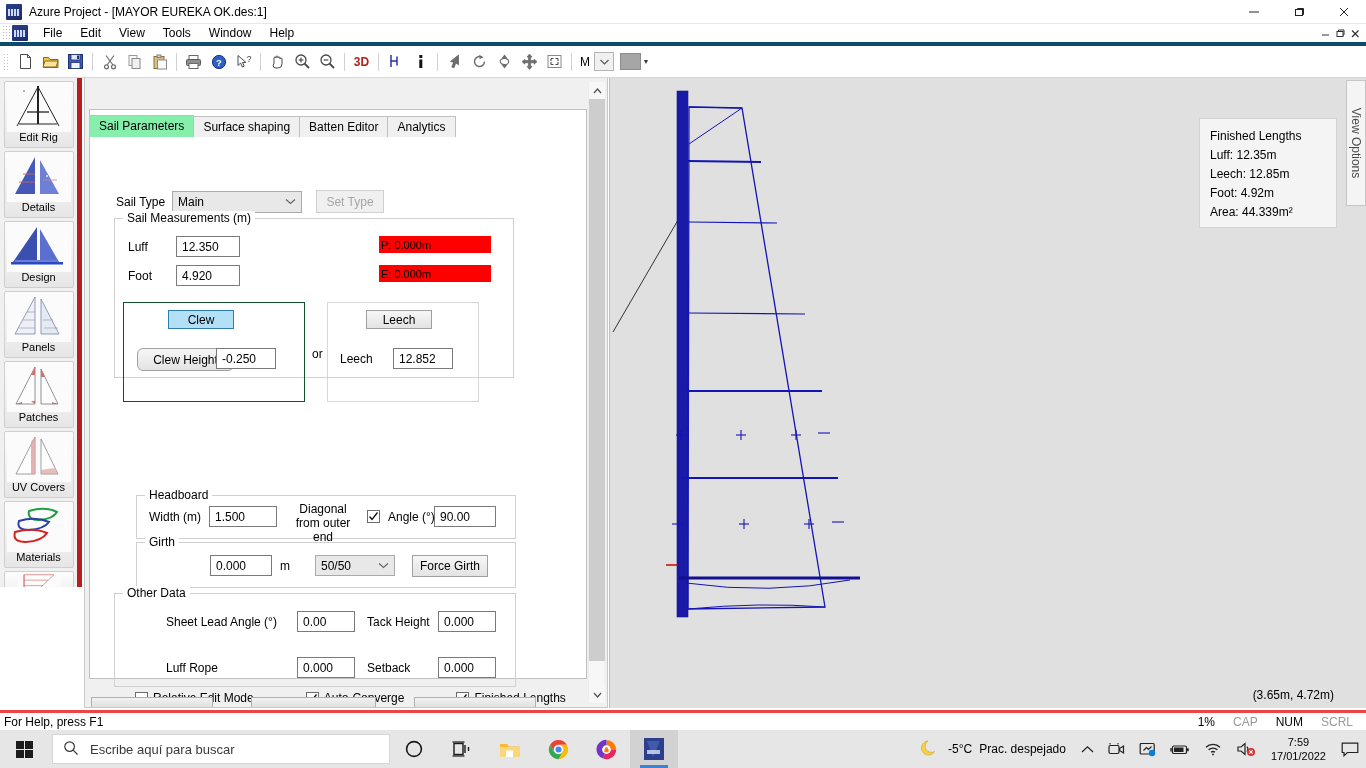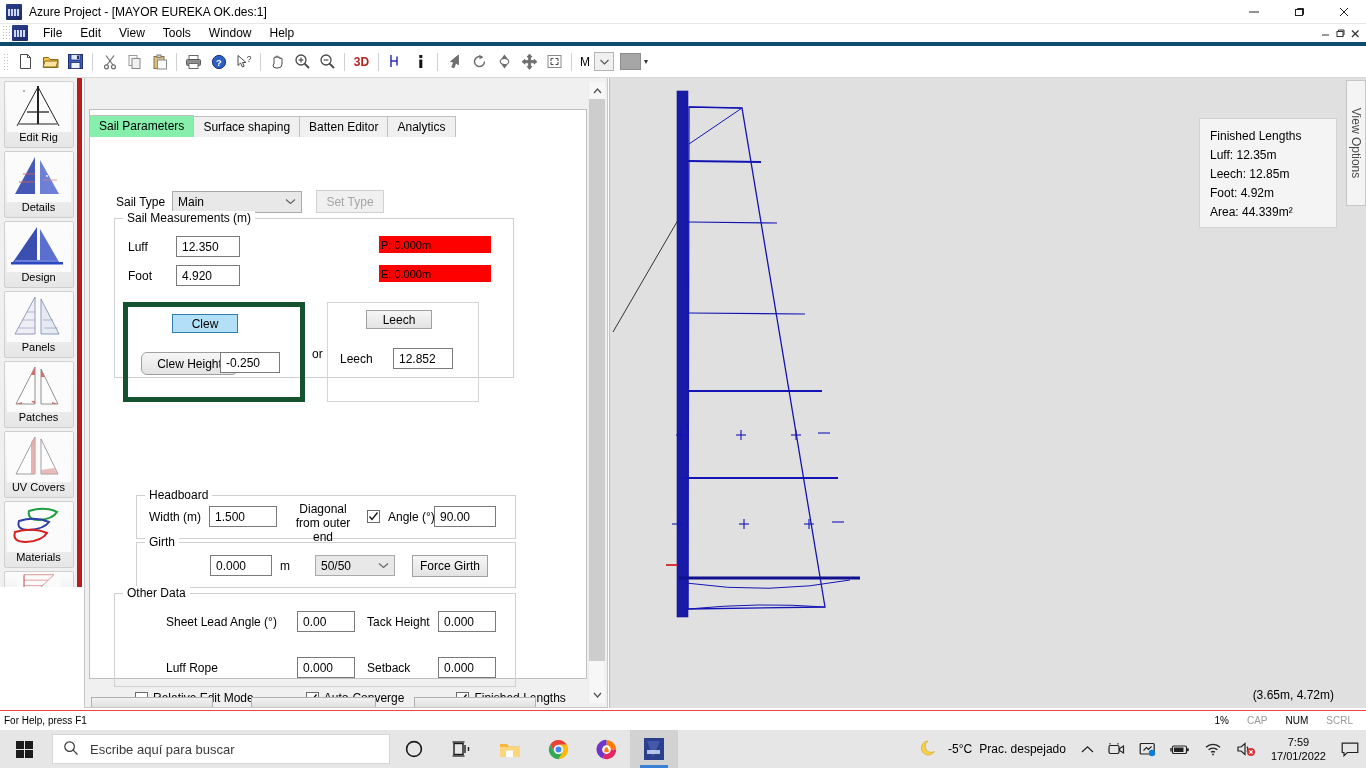--- a/index.html
+++ b/index.html
@@ -176,22 +176,22 @@
     background:#f4f4f4; border:1px solid #d2d2d2; padding:8px 0 0 10px;
   }
   .finished-box div { font-size:12px; color:#000; line-height:19px; }
   .coord-readout {
     position:absolute; right:32px; bottom:6px; font-size:12px; color:#000;
   }
 
   
   .statusbar {
     position:absolute; left:0; top:710px; width:1366px; height:20px;
-    background:#ffffff; border-top:1px solid #ef4444;
-    display:flex; align-items:center; font-size:10px; color:#000;
+    background:#ffffff; border-top:3px solid #ef4444;
+    display:flex; align-items:center; font-size:12px; color:#000;
   }
   .sb-left { padding-left:4px; }
   .sb-right { margin-left:auto; display:flex; align-items:center; gap:0px; padding-right:4px;}
   .sb-cell { padding: 0 9px; }
   .sb-cell.dim { color: #9a9a9a; }
   .sb-cell.bold { font-weight: normal; }
 
   
   .taskbar {
     position:absolute; left:0; top:730px; width:1366px; height:38px;
@@ -550,21 +550,21 @@
           <input class="tbox" style="width: 64px;" value="12.350">
         </div>
         <div class="redbar" style="position:absolute; left:264px; top:17px; width:112px;">P: 0.000m</div>
 
         <div class="field-row" style="position:absolute; left:13px; top:46px;">
           <span class="lbl" style="width:48px;">Foot</span>
           <input class="tbox" style="width: 64px;" value="4.920">
         </div>
         <div class="redbar" style="position:absolute; left:264px; top:46px; width:112px;">E: 0.000m</div>
 
-        <div style="position:absolute; left:8px; top:83px; width:182px; height:100px; border:5px solid #14532d;">
+        <div style="position:absolute; left:8px; top:83px; width:182px; height:100px; border:1px solid #14532d;">
           <div class="btn selected" style="position:absolute; left:44px; top:7px; width:66px; height:19px;">Clew</div>
           <div class="btn" style="position:absolute; left:13px; top:45px; width:97px; height:23px;border-radius:6px;">Clew Height</div>
           <input class="tbox" style="position: absolute; left: 92px; top: 45px; width: 60px;" value="-0.250">
         </div>
 
         <span class="lbl" style="position:absolute; left:197px; top:128px;">or</span>
 
         <div style="position:absolute; left:212px; top:83px; width:152px; height:100px; border:1px solid #d6d6d6;">
           <div class="btn" style="position:absolute; left:38px; top:7px; width:66px; height:19px;">Leech</div>
           <span class="lbl" style="position:absolute; left:12px; top:49px;">Leech</span>

